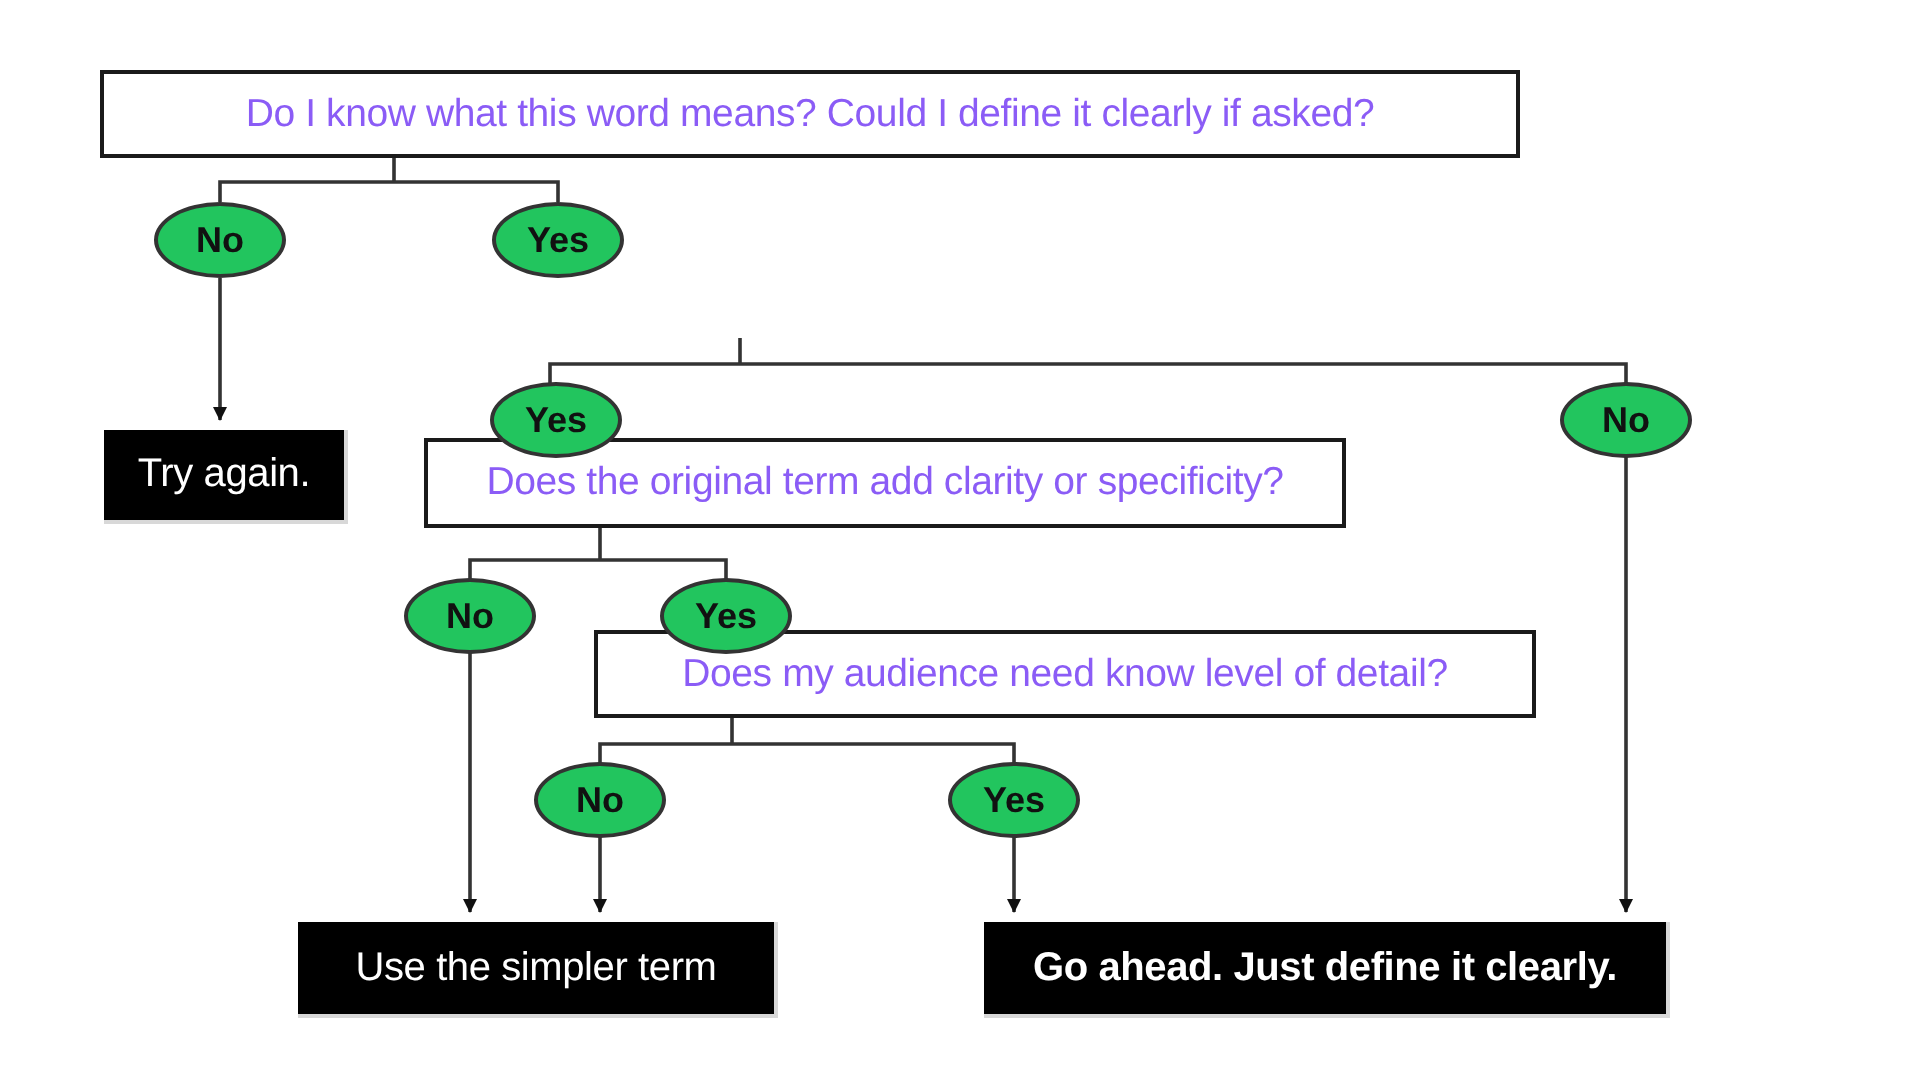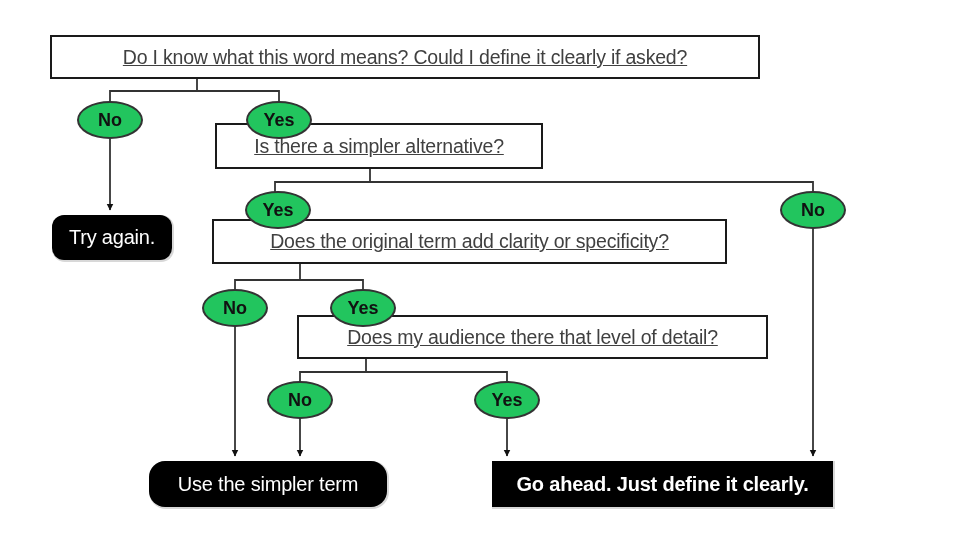--- a/index.html
+++ b/index.html
@@ -10,29 +10,28 @@
     background: #ffffff;
     font-family: "Liberation Sans", sans-serif;
     overflow: hidden;
   }
   #wires { position: absolute; left: 0; top: 0; z-index: 1; }
   .qbox {
     position: absolute;
     box-sizing: border-box;
     background: #ffffff;
     border: 2px solid #1a1a1a;
-    color: #404040;
+    color: #8b5cf6;
     display: flex;
     align-items: center;
     justify-content: center;
     font-size: 19.5px;
     letter-spacing: -0.2px;
     white-space: nowrap;
     z-index: 2;
-    text-decoration: underline;
   }
   .outcome {
     position: absolute;
     box-sizing: border-box;
     background: #000000;
     color: #ffffff;
     display: flex;
     align-items: center;
     justify-content: center;
     font-size: 20px;
@@ -53,25 +52,25 @@
     display: flex;
     align-items: center;
     justify-content: center;
     font-size: 18px;
     font-weight: 600;
     z-index: 3;
   }
   
   #q1 { left: 50px;  top: 35px;  width: 710px; height: 44px; }
   #q2 { left: 215px; top: 123px; width: 328px; height: 46px; }
-  #q3 { left: 212px; top: 219px; width: 515px; height: 45px; }
+  #q3 { left: 212px; top: 219px; width: 461px; height: 45px; }
   #q4 { left: 297px; top: 315px; width: 471px; height: 44px; }
   
-  #o-try     { left: 52px;  top: 215px; width: 120px; height: 45px; border-radius: 12px; }
-  #o-simpler { left: 149px; top: 461px; width: 238px; height: 46px; border-radius: 16px; }
+  #o-try     { left: 52px;  top: 215px; width: 120px; height: 45px; }
+  #o-simpler { left: 149px; top: 461px; width: 238px; height: 46px; }
   #o-goahead { left: 492px; top: 461px; width: 341px; height: 46px; font-weight: bold; }
   
   #a-q1-no  { left: 77px;  top: 101px; }
   #a-q1-yes { left: 246px; top: 101px; }
   #a-q2-yes { left: 245px; top: 191px; }
   #a-q2-no  { left: 780px; top: 191px; }
   #a-q3-no  { left: 202px; top: 289px; }
   #a-q3-yes { left: 330px; top: 289px; }
   #a-q4-no  { left: 267px; top: 381px; }
   #a-q4-yes { left: 474px; top: 381px; }
@@ -94,23 +93,22 @@
       <path d="M366,359 V372 M300,382 V372 H507 V382"></path>
       <line x1="110" y1="139" x2="110" y2="210" marker-end="url(#arrow)"></line>
       <line x1="813" y1="228" x2="813" y2="456" marker-end="url(#arrow)"></line>
       <line x1="235" y1="326" x2="235" y2="456" marker-end="url(#arrow)"></line>
       <line x1="300" y1="418" x2="300" y2="456" marker-end="url(#arrow)"></line>
       <line x1="507" y1="418" x2="507" y2="456" marker-end="url(#arrow)"></line>
     </g>
   </svg>
 
   <div id="q1" class="qbox">Do I know what this word means? Could I define it clearly if asked?</div>
-  <div id="q2" class="qbox">Is there a simpler alternative?</div>
   <div id="q3" class="qbox">Does the original term add clarity or specificity?</div>
-  <div id="q4" class="qbox">Does my audience there that level of detail?</div>
+  <div id="q4" class="qbox">Does my audience need know level of detail?</div>
 
   <div id="o-try" class="outcome">Try again.</div>
   <div id="o-simpler" class="outcome">Use the simpler term</div>
   <div id="o-goahead" class="outcome">Go ahead. Just define it clearly.</div>
 
   <div id="a-q1-no" class="answer">No</div>
   <div id="a-q1-yes" class="answer">Yes</div>
   <div id="a-q2-yes" class="answer">Yes</div>
   <div id="a-q2-no" class="answer">No</div>
   <div id="a-q3-no" class="answer">No</div>

